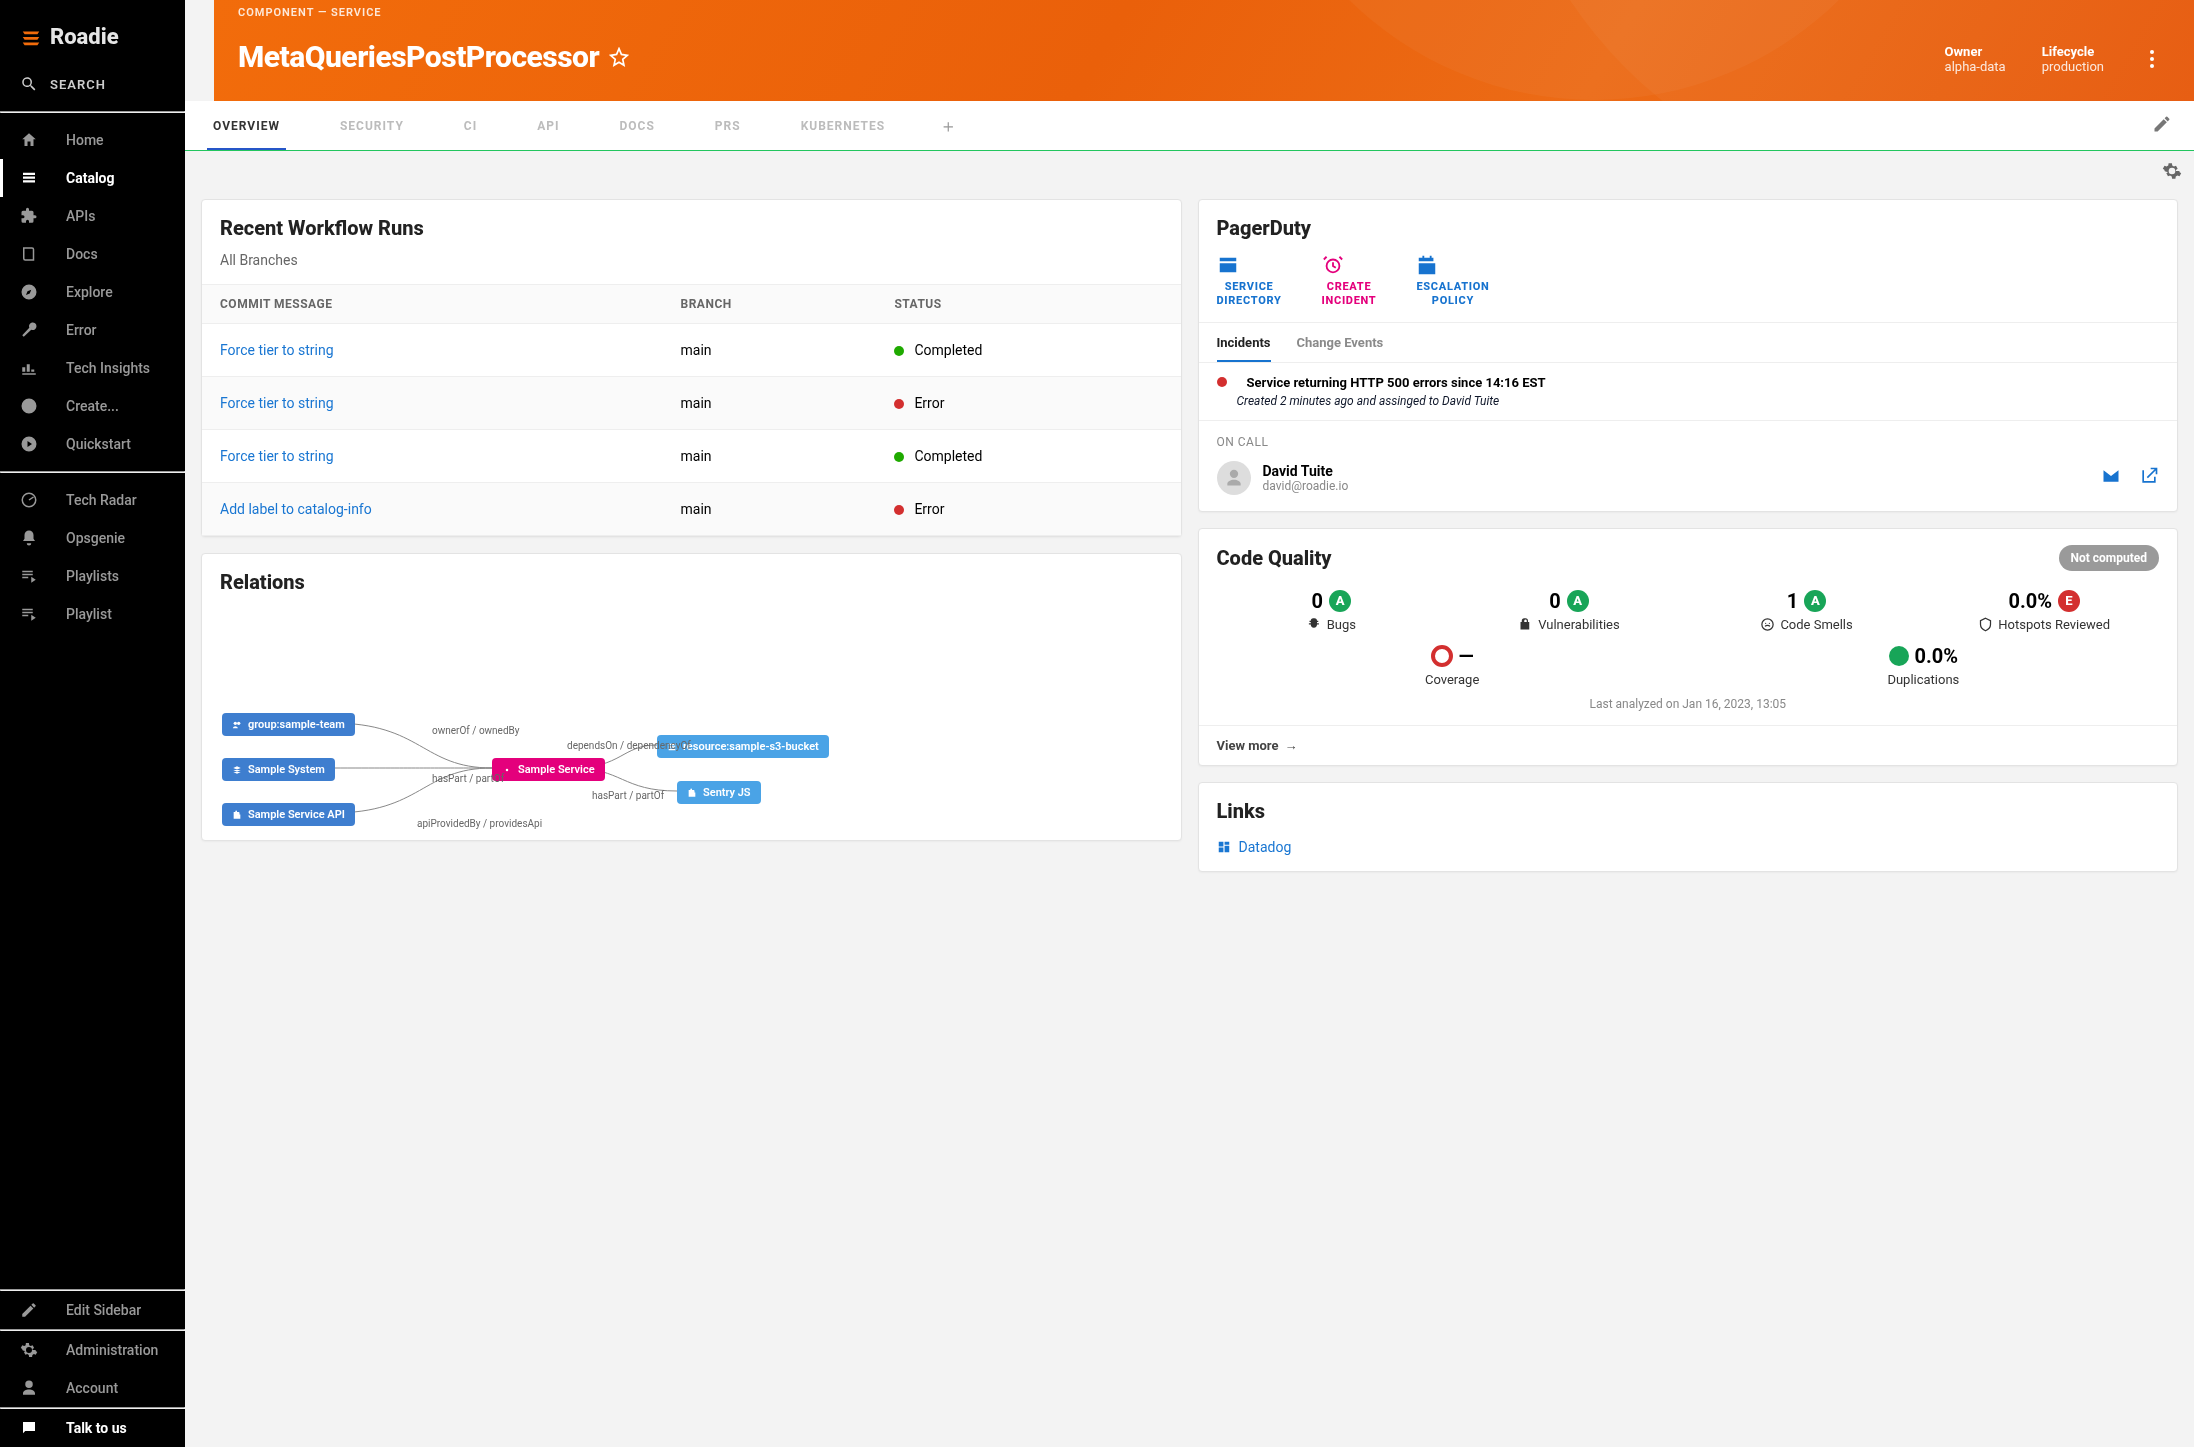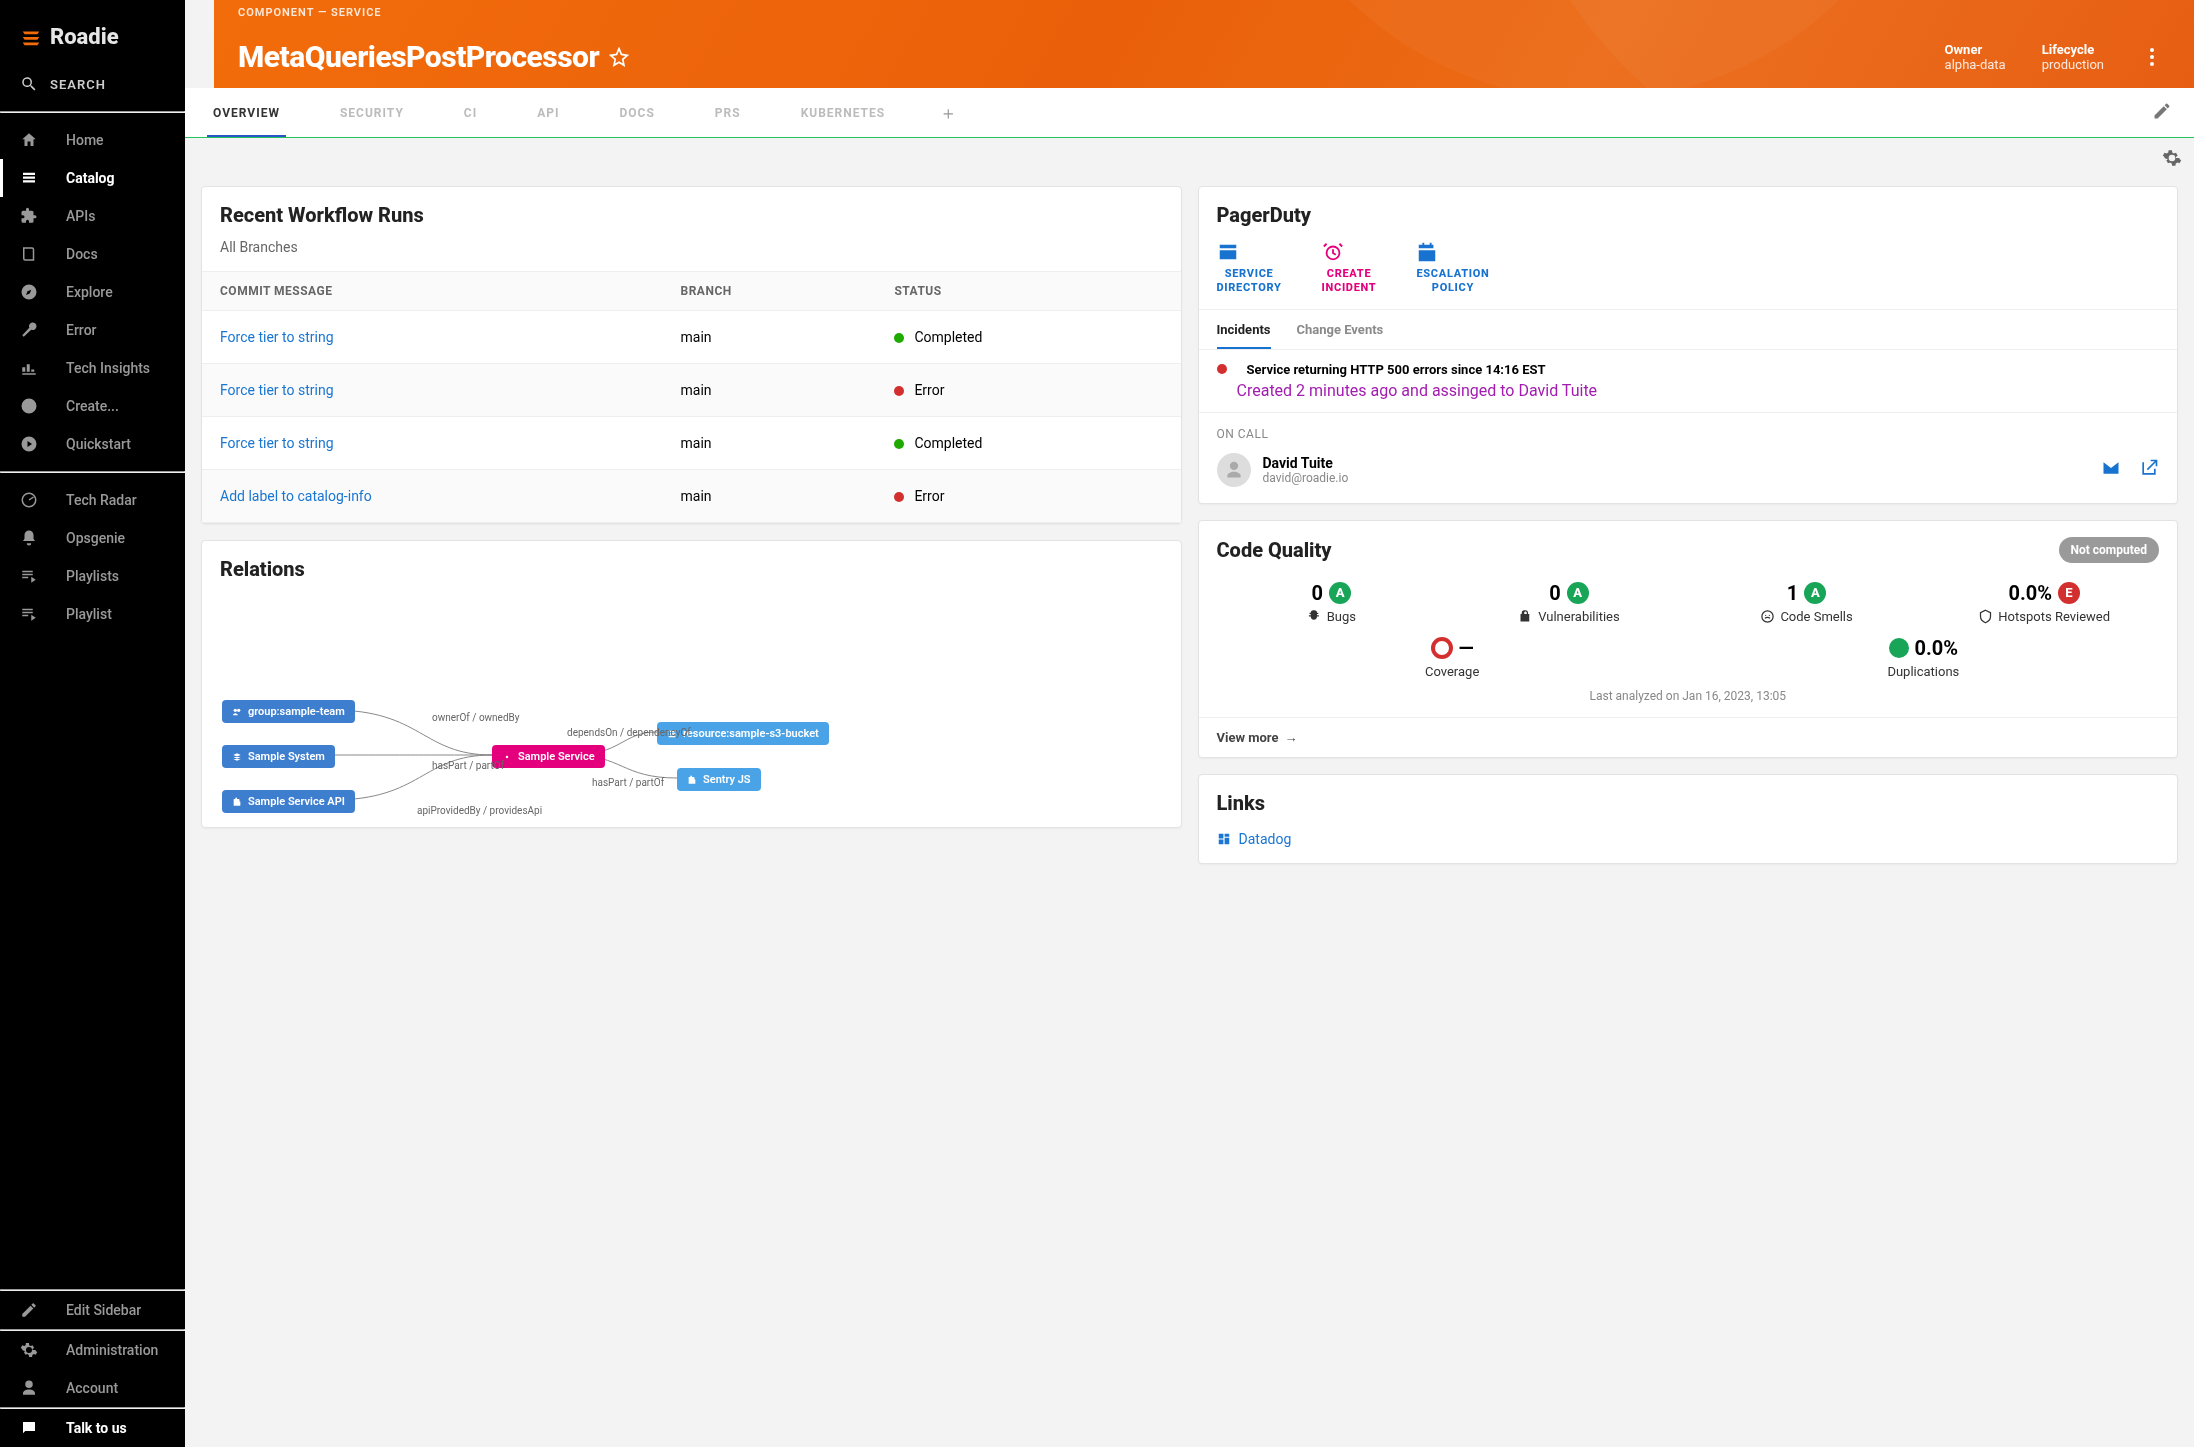--- a/index.html
+++ b/index.html
@@ -13,21 +13,21 @@
 .nav { padding: 8px 0; }
 .nav-item { display:flex; align-items:center; gap:28px; padding:10px 20px; color:#999; cursor:pointer; font-weight:500; }
 .nav-item.active { color:#fff; font-weight:700; border-left:3px solid #fff; padding-left:17px; }
 .nav-icon { width:18px; height:18px; display:inline-flex; align-items:center; justify-content:center; fill:currentColor; }
 .sidebar-bottom { margin-top:auto; }
 .main { flex:1; display:flex; flex-direction:column; overflow:auto; background:#f3f3f3; }
 .hero { background: linear-gradient(120deg,#f26c0b 0%,#ea600a 45%,#ec6b16 70%,#e7580a 100%); color:#fff; padding: 0 18px 0 18px; position:relative; overflow:hidden;margin-left:29px; }
 .hero::before, .hero::after { content:""; position:absolute; border-radius:50%; background: rgba(255,255,255,0.04); }
 .hero::before { width:900px; height:900px; right:-200px; top:-700px; }
 .hero::after { width:700px; height:700px; right:250px; top:-600px; }
-.hero-inner { position:relative; z-index:1; padding: 14px 6px 14px 6px; display:flex; }
+.hero-inner { position:relative; z-index:1; padding: 14px 6px 27px 6px; display:flex; align-items:flex-end; }
 .crumb { font-size:11px; letter-spacing:1px; color:rgba(255,255,255,.85); font-weight:600; display:block; margin:6px 0 6px 6px; }
 .title-row { display:flex; align-items:center; gap:10px; }
 .page-title { font-size:30px; font-weight:800; letter-spacing:-.5px; }
 .star { width:20px; height:20px; stroke:#fff; fill:none; stroke-width:2; }
 .hero-right { margin-left:auto; display:flex; gap:36px; align-items:center; padding-right:6px; }
 .meta-block .meta-label { font-size:13px; font-weight:700; }
 .meta-block .meta-value { font-size:13px; opacity:.85; }
 .kebab { width:24px; display:flex; flex-direction:column; gap:3px; align-items:center; justify-content:center; cursor:pointer; }
 .kebab span { width:4px; height:4px; background:#fff; border-radius:50%; }
 .tabbar { background:#fff; border-bottom:1px solid #22c55e; display:flex; align-items:center; padding:0 22px; height:50px; gap:48px; }
@@ -61,21 +61,21 @@
 .pd-action .pd-icon { width:22px; height:22px; }
 .pd-action .pd-label { font-size:11px; font-weight:800; letter-spacing:.7px; text-align:center; line-height:1.25; }
 .pd-blue { color:#1773cf; }
 .pd-pink { color:#e4007c; }
 
 .subtabs { display:flex; gap:26px; padding:0 18px; border-top:1px solid #eee; border-bottom:1px solid #eee; }
 .subtab { font-size:13px; font-weight:700; color:#8a8a8a; padding:12px 0 10px; border-bottom:2px solid transparent; cursor:pointer; }
 .subtab.active { color:#222; border-bottom-color:#1773cf; }
 .incident-row { padding:12px 18px; border-bottom:1px solid #eee; }
 .incident-title { font-size:13px; font-weight:700; display:flex; gap:10px; align-items:center; }
-.incident-sub { font-size:16px; color:#a21caf; margin-left:20px; margin-top:4px; }
+.incident-sub { font-size:12px; color:#0f172a; margin-left:20px; margin-top:4px;font-style:italic; }
 .oncall-label { font-size:12px; letter-spacing:.5px; color:#888; padding:14px 18px 6px; }
 .oncall-row { display:flex; align-items:center; gap:12px; padding:6px 18px 16px; }
 .avatar { width:34px; height:34px; border-radius:50%; background:#ddd; display:inline-flex; align-items:center; justify-content:center; color:#999; }
 .oncall-name { font-size:14px; font-weight:700; }
 .oncall-email { font-size:12px; color:#888; }
 .oncall-actions { margin-left:auto; display:flex; gap:18px; color:#1773cf; }
 
 .cq-header { display:flex; align-items:center; justify-content:space-between; padding:16px 18px 8px; }
 .badge-grey { background:#9a9a9a; color:#fff; font-size:12px; font-weight:700; padding:6px 12px; border-radius:14px; }
 .cq-grid { display:grid; grid-template-columns:repeat(4,1fr); gap:8px; padding:10px 18px 4px; text-align:center; }

